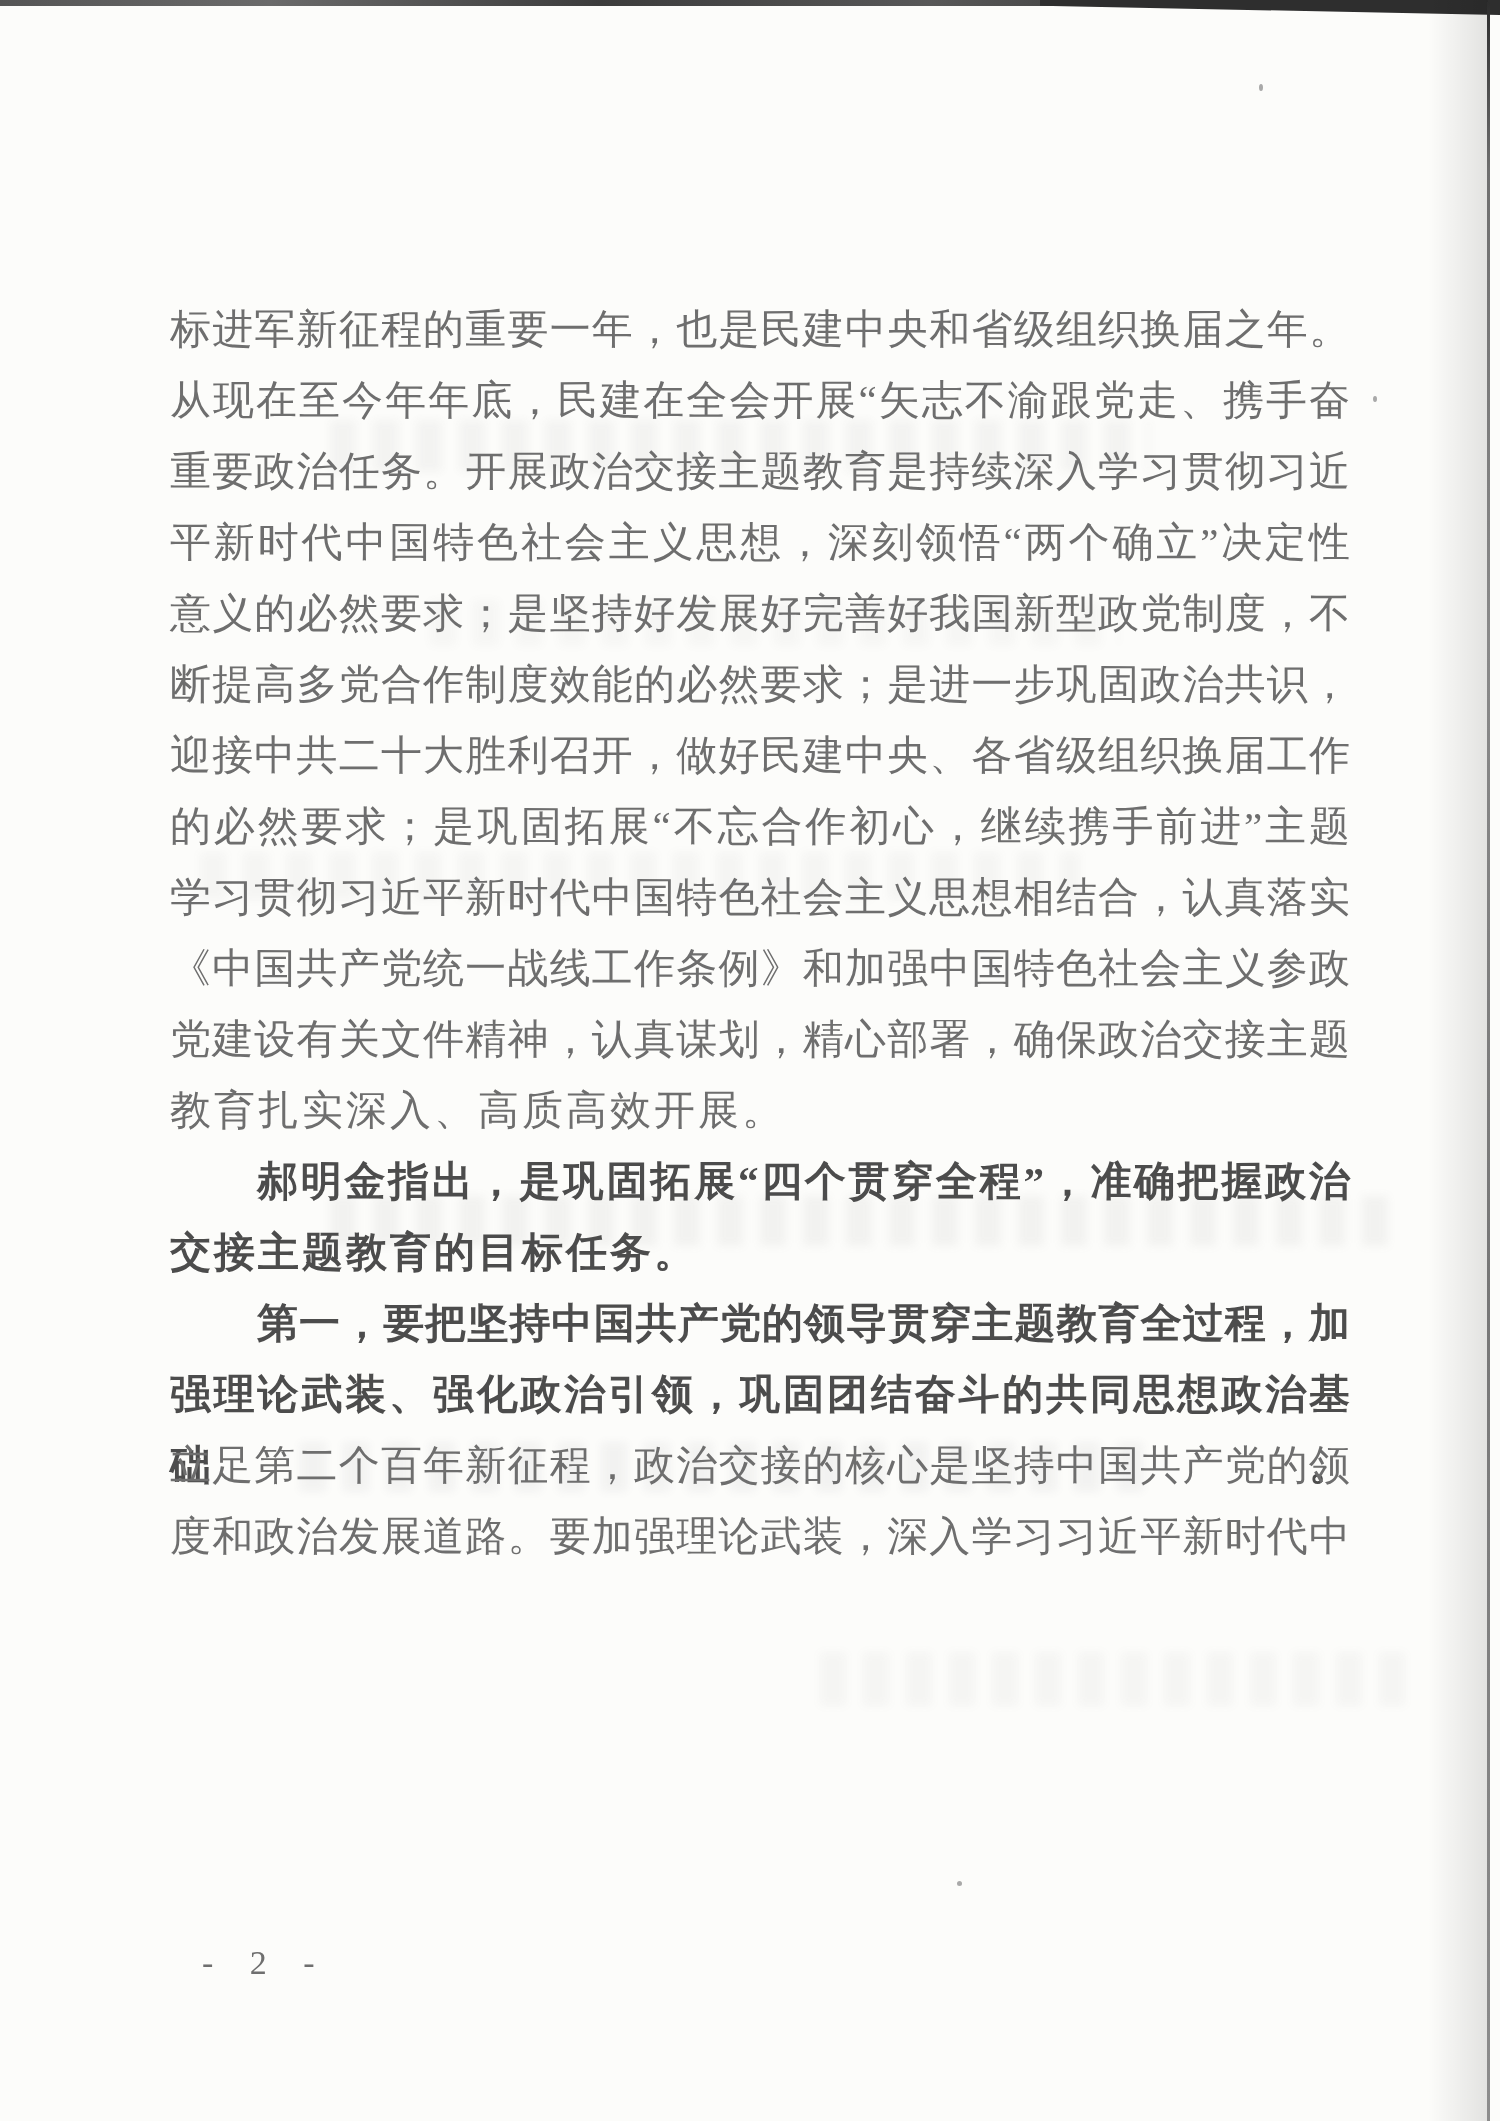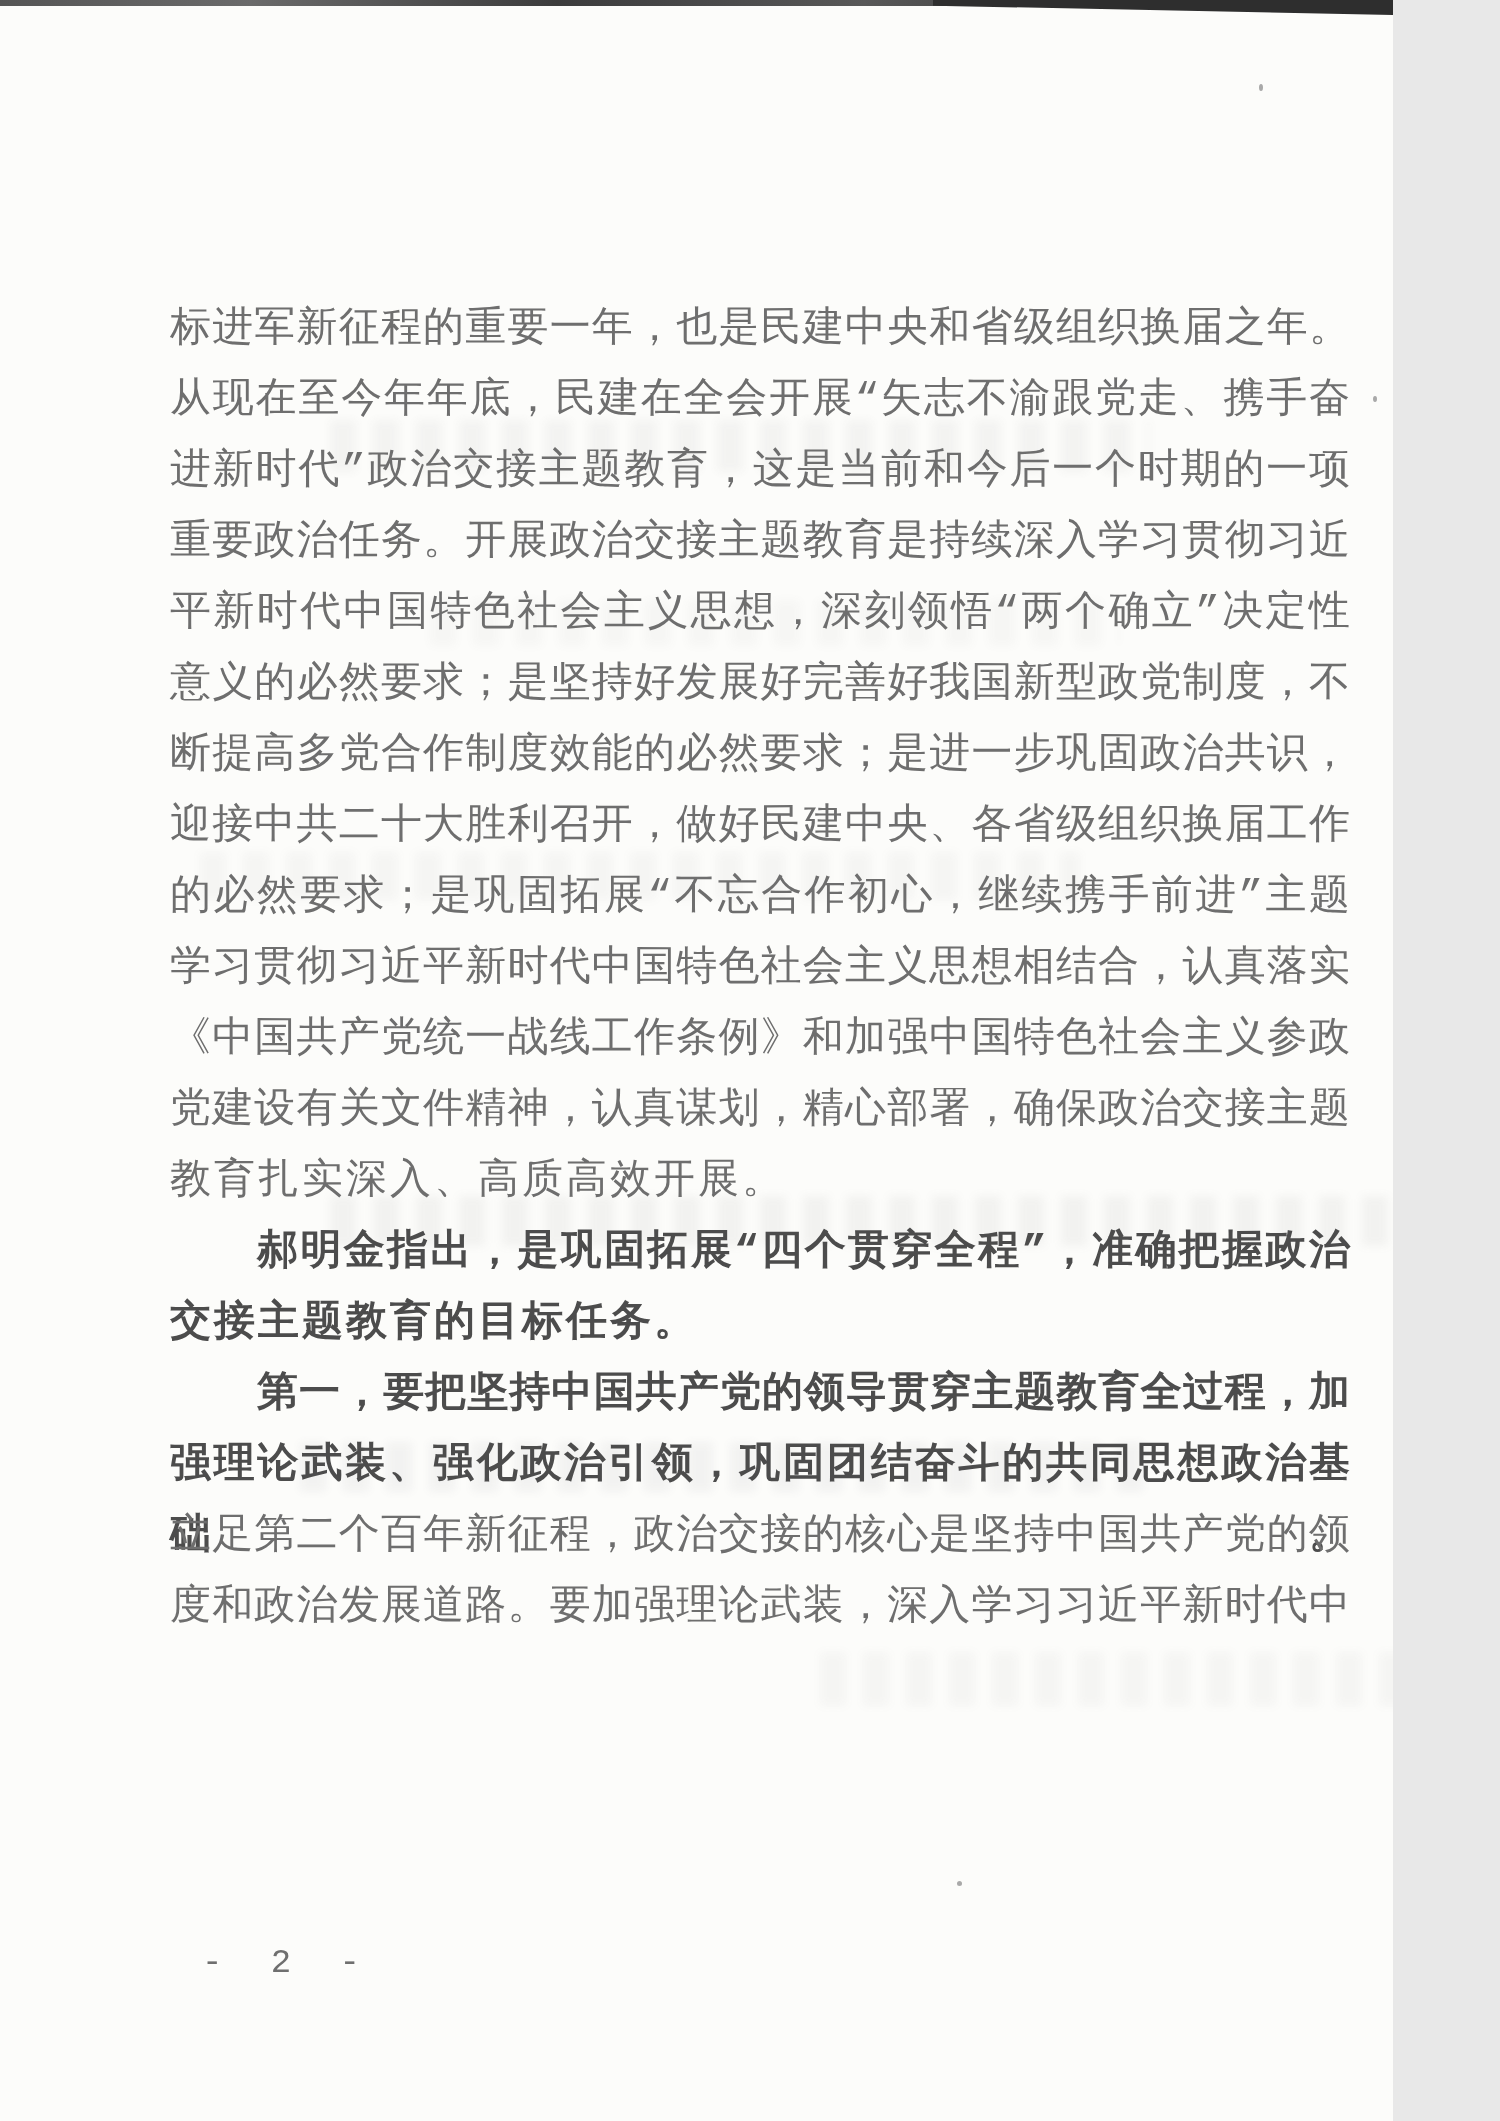--- a/index.html
+++ b/index.html
@@ -4,24 +4,24 @@
 <style>
   :root{
     --text:#6e6e6e;
     --text-bold:#4c4c4c;
     --paper:#fcfcfa;
     --scan-edge:#3a3a3a;
   }
   html,body{margin:0;padding:0;background:#e8e8e8;}
   .page{
     position:relative;
-    width:1393px;height:2121px;
+    width:1500px;height:2121px;
     background:var(--paper);
     overflow:hidden;
-    font-family:Liberation Mono, monospace;
+    font-family:Liberation Serif, serif;
   }
   
   .scan-band-top{
     position:absolute;top:0;left:0;width:100%;height:6px;
     background:linear-gradient(90deg,#555 0%,#6a6a6a 18%,#3c3c3c 40%,#585858 62%,#2f2f2f 85%,#2a2a2a 100%);
   }
   .scan-band-top-right{
     position:absolute;top:0;right:0;width:460px;height:15px;
     background:#2e2e2e;
     clip-path:polygon(0 0,100% 0,100% 100%,55% 72%,0 38%);
@@ -86,21 +86,20 @@
   <div class="ghost" style="left:300px;top:1442px;width:860px;height:50px;opacity:.48;"></div>
   <div class="ghost" style="left:820px;top:1652px;width:600px;height:54px;opacity:.35;"></div>
 
   <div class="speck" style="left:1259px;top:84px;width:4px;height:7px;"></div>
   <div class="speck" style="left:1373px;top:396px;width:4px;height:6px;"></div>
   <div class="speck" style="left:957px;top:1881px;width:5px;height:5px;"></div>
 
   <div class="textblock">
       <div class="line regular">标进军新征程的重要一年，也是民建中央和省级组织换届之年。</div>
       <div class="line regular">从现在至今年年底，民建在全会开展“矢志不渝跟党走、携手奋</div>
-      <div class="line regular">进新时代”政治交接主题教育，这是当前和今后一个时期的一项</div>
       <div class="line regular">重要政治任务。开展政治交接主题教育是持续深入学习贯彻习近</div>
       <div class="line regular">平新时代中国特色社会主义思想，深刻领悟“两个确立”决定性</div>
       <div class="line regular">意义的必然要求；是坚持好发展好完善好我国新型政党制度，不</div>
       <div class="line regular">断提高多党合作制度效能的必然要求；是进一步巩固政治共识，</div>
       <div class="line regular">迎接中共二十大胜利召开，做好民建中央、各省级组织换届工作</div>
       <div class="line regular">的必然要求；是巩固拓展“不忘合作初心，继续携手前进”主题</div>
       <div class="line regular">学习贯彻习近平新时代中国特色社会主义思想相结合，认真落实</div>
       <div class="line regular">《中国共产党统一战线工作条例》和加强中国特色社会主义参政</div>
       <div class="line regular">党建设有关文件精神，认真谋划，精心部署，确保政治交接主题</div>
       <div class="line regular short">教育扎实深入、高质高效开展。</div>

